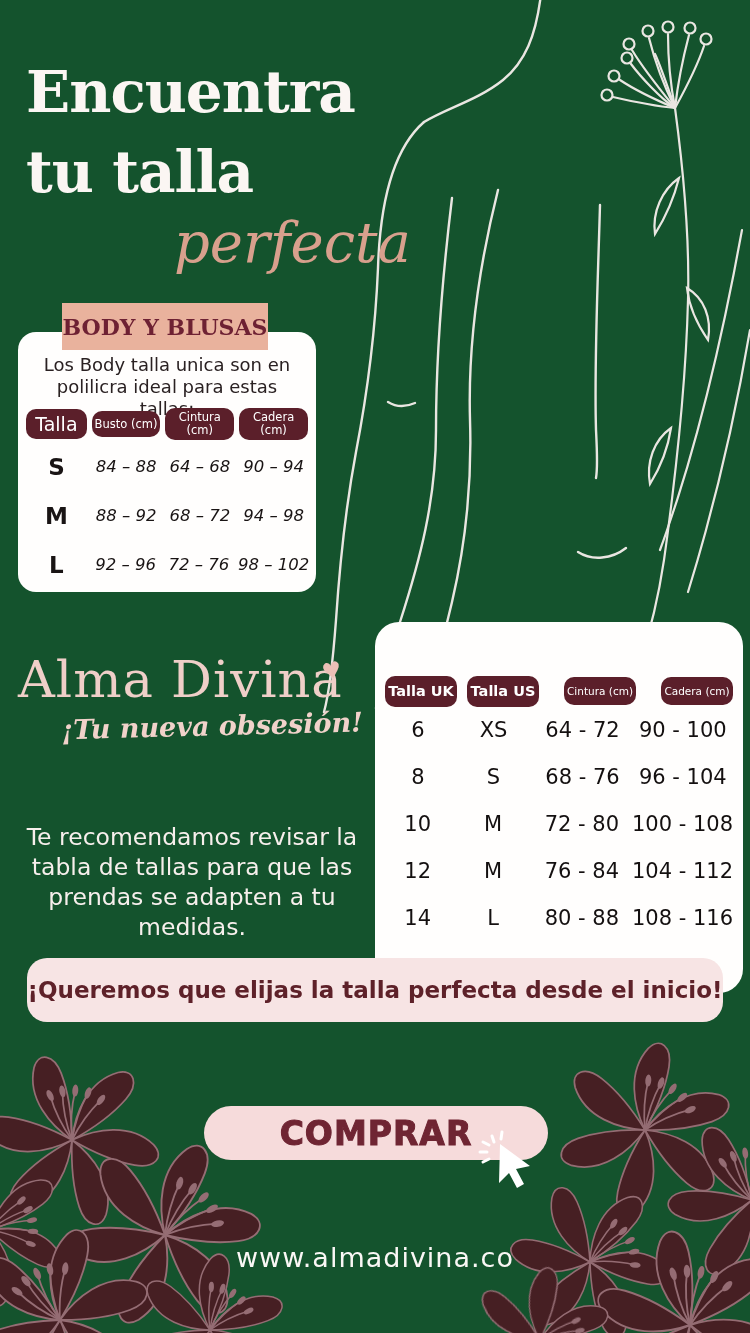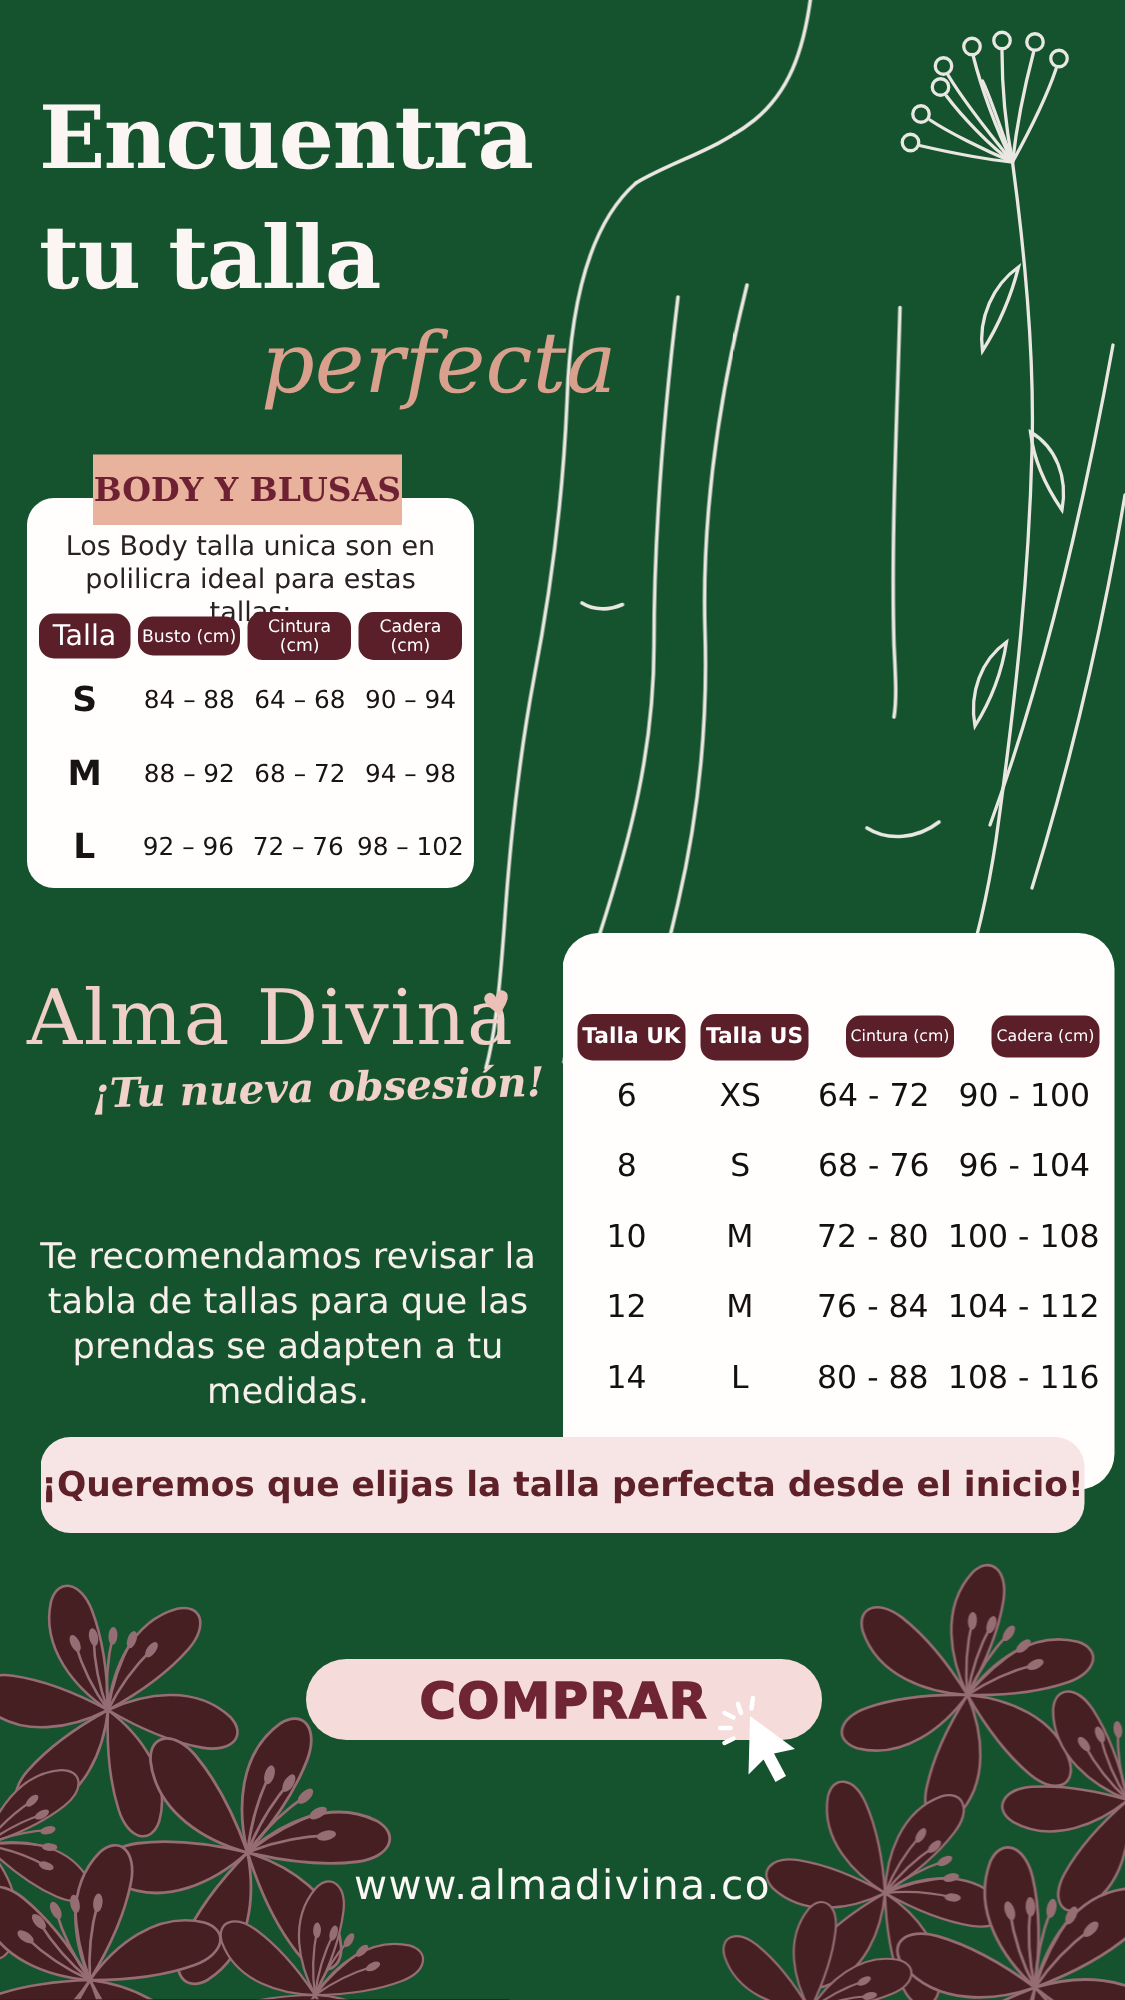--- a/index.html
+++ b/index.html
@@ -56,21 +56,21 @@
   .hp-busto  { width:70px; height:26px; font-size:11.5px; }
   .hp-small  { width:70px; height:32px; font-size:11.5px; line-height:13px; padding:0 6px; }
   
   .jp-uk, .jp-us { width:72px; height:31px; font-size:14.5px; font-weight:bold; }
   .jp-cm  { width:72px; height:28px; font-size:10.5px; }
   .jp-gap { flex:1; }
 
   .trow { display:flex; align-items:center; }
   .body-card .trow { padding:0 8px; gap:5px; height:45px; margin-top:4px; }
   .body-card .trow .c0 { width:62px; text-align:center; font-size:23px; font-weight:bold; color:#191414; }
-  .body-card .trow .c  { width:70px; text-align:center; font-size:16.5px; color:#191414; white-space:nowrap; }
+  .body-card .trow .c  { width:70px; text-align:center; font-size:16.5px; color:#191414; white-space:nowrap;font-style:italic; }
 
   .jeans-card .trow { padding:0 10px; height:46px; margin-top:1px; }
   .jeans-card .trow .j0 { width:72px;  text-align:center; font-size:21px; color:#141010; }
   .jeans-card .trow .j1 { width:72px;  text-align:center; font-size:21px; color:#141010; margin-left:10px; }
   .jeans-card .trow .j2 { width:110px; text-align:center; font-size:21px; color:#141010; margin-left:6px; white-space:nowrap; }
   .jeans-card .trow .j3 { width:110px; text-align:center; font-size:21px; color:#141010; white-space:nowrap; }
 
   
   .brand { position:absolute; left:18px; top:650px; width:345px; z-index:2; }
   .brand-name {

